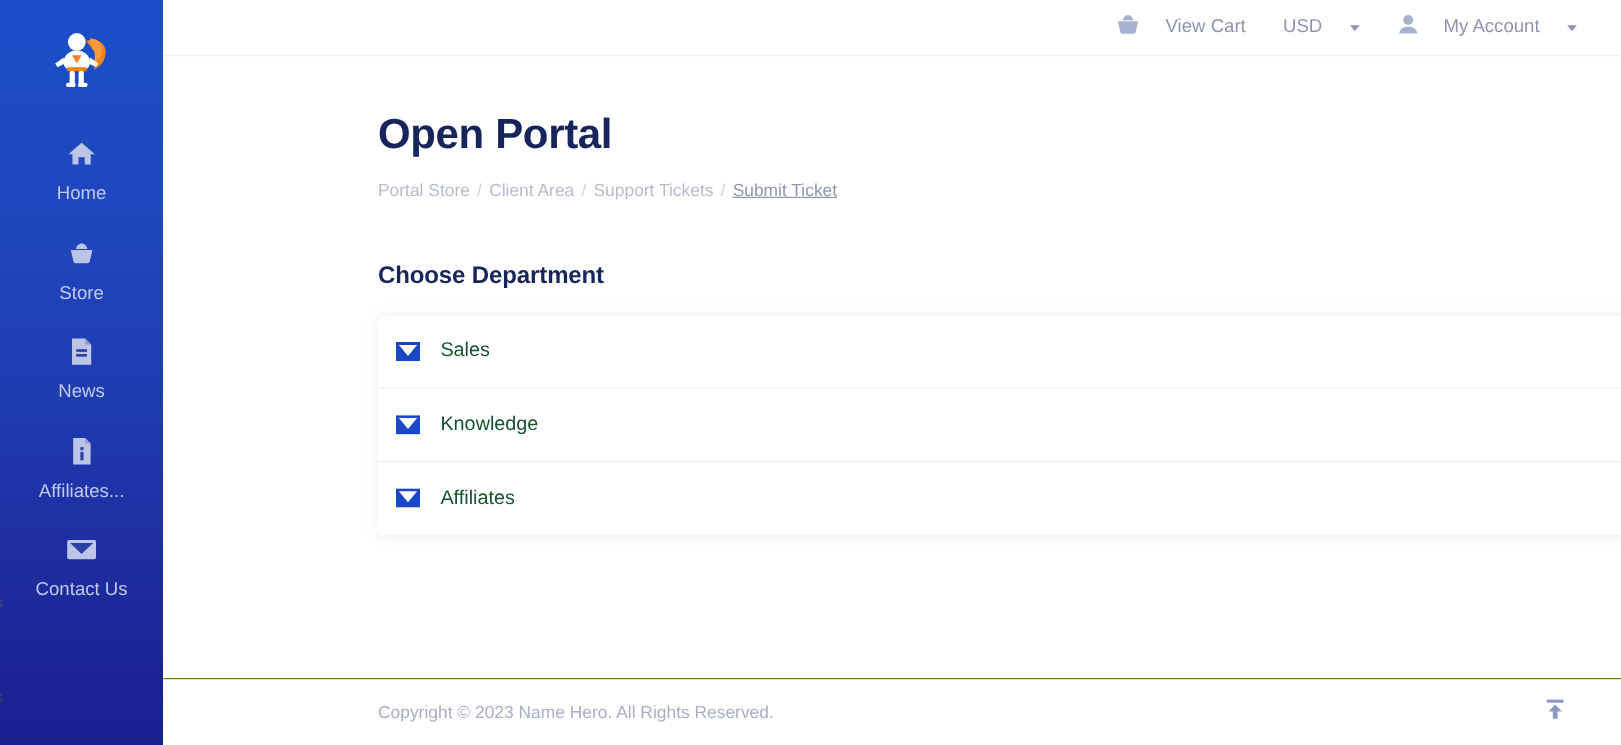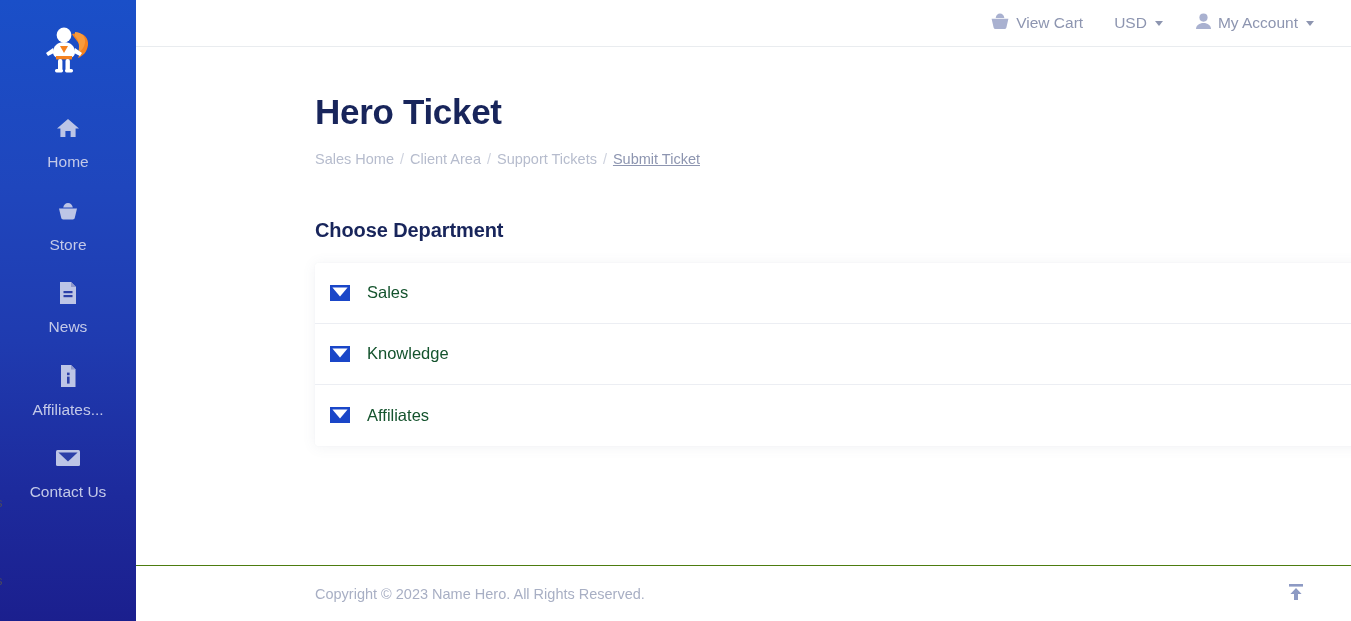--- a/index.html
+++ b/index.html
@@ -70,21 +70,21 @@
   .topbar {
     height: 47px;
     flex: 0 0 47px;
     border-bottom: 1px solid #e9ecef;
     display: flex; align-items: center; justify-content: flex-end;
     padding-right: 37px;
     background: #fff;
   }
   .topbar-item {
     display: flex; align-items: center;
-    gap: 5px;
+    gap: 20px;
     margin-left: 31px;
     color: #8d95b0;
     font-size: 15.5px;
     cursor: pointer;
     text-decoration: none;
     white-space: nowrap;
   }
   .caret {
     width: 0; height: 0;
     border-left: 4px solid transparent;
@@ -291,24 +291,24 @@
           </svg>
         </span>
         <span>My Account</span>
         <span class="caret"></span>
       </a>
 
     </header>
 
     <main class="main">
 
-      <h1 class="page-title">Hero Ticket</h1>
+      <h1 class="page-title">Open Portal</h1>
 
       <nav class="breadcrumb">
-        <a href="#">Sales Home</a>
+        <a href="#">Portal Store</a>
         <span class="sep">/</span>
         <a href="#">Client Area</a>
         <span class="sep">/</span>
         <a href="#">Support Tickets</a>
         <span class="sep">/</span>
         <span class="current">Submit Ticket</span>
       </nav>
 
       <h2 class="section-title">Choose Department</h2>
 

